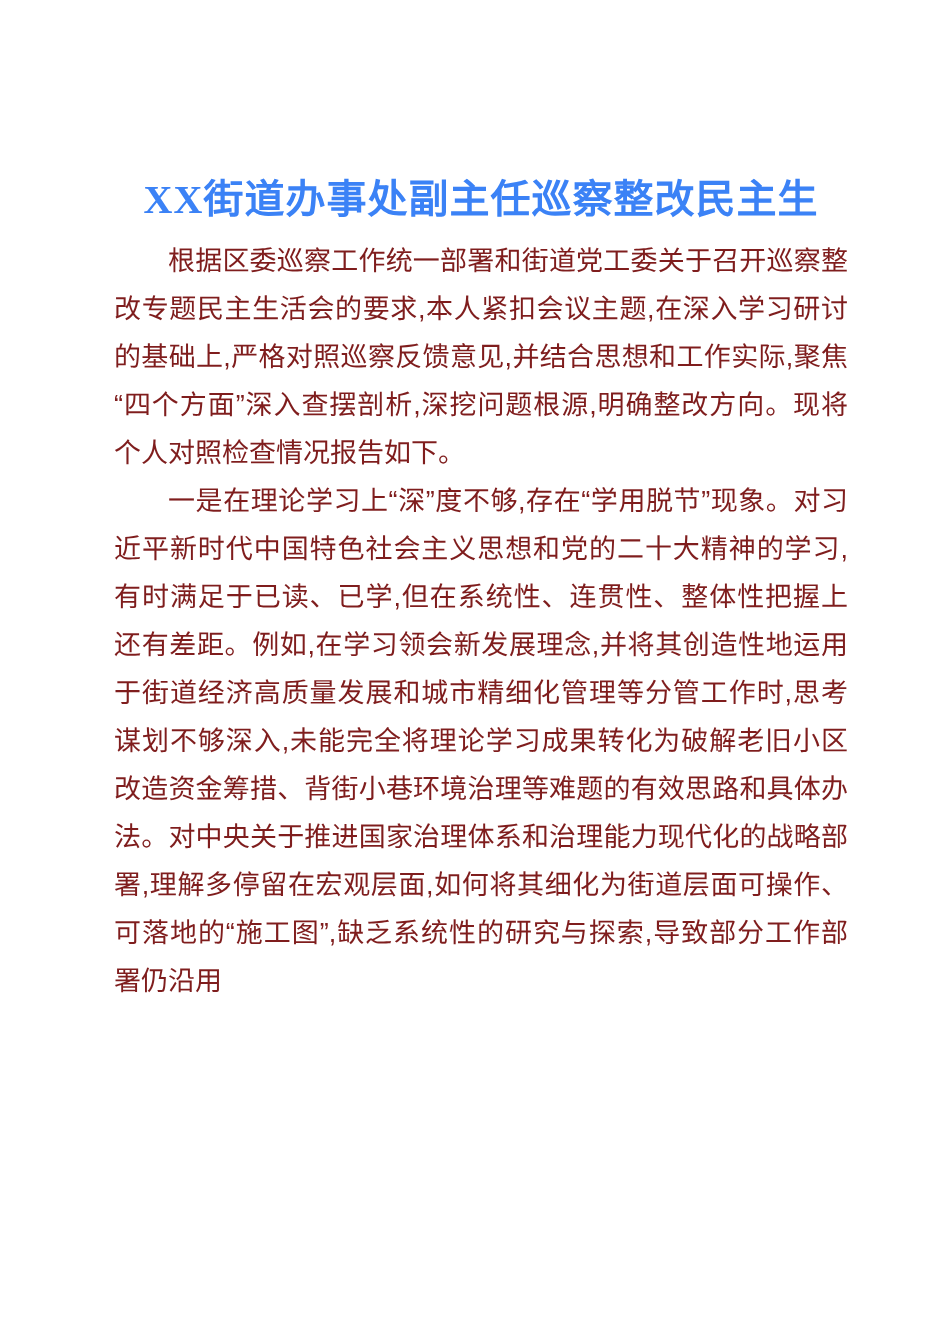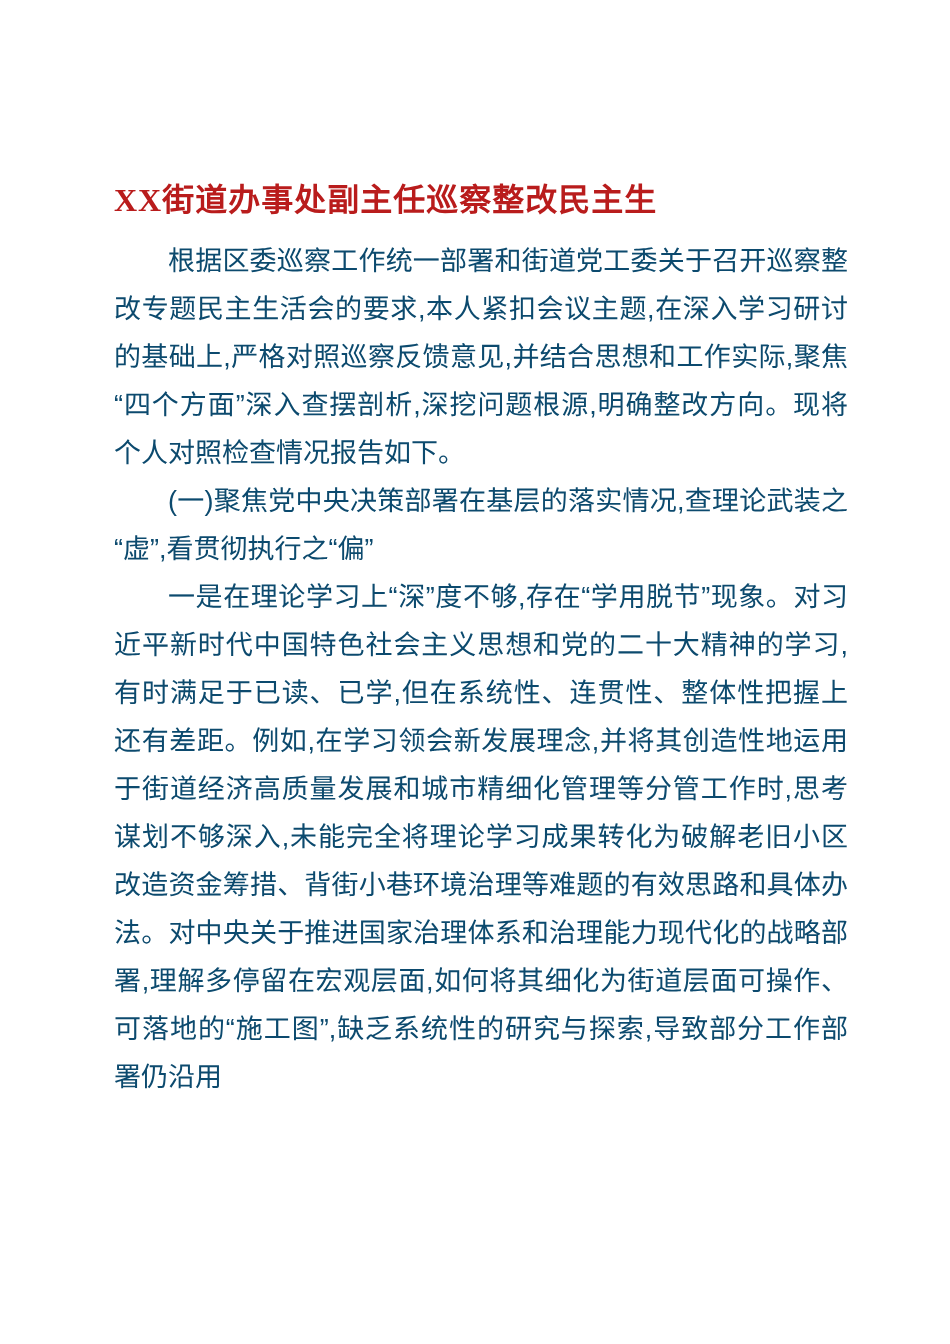--- a/index.html
+++ b/index.html
@@ -13,54 +13,54 @@
     height: 1344px;
     box-sizing: border-box;
     background: #ffffff;
     color: #000000;
     padding: 172px 102px 0 114px;
     overflow: hidden;
   }
   .doc-title {
     font-family: "Liberation Serif", "DejaVu Serif", serif;
     font-weight: 700;
-    font-size: 32px;
+    font-size: 40px;
     line-height: 56px;
+    text-align: center;
     letter-spacing: 1px;
-    color: #b91c1c;
+    color: #3b82f6;
   }
   .title-line {
     white-space: nowrap;
   }
   .body-text {
     margin-top: 9px;
   }
   .para {
     font-family: "Liberation Sans", "DejaVu Sans", sans-serif;
     font-size: 27px;
     line-height: 48px;
     margin: 0;
     padding: 0;
     text-align: justify;
     text-indent: 2em;
-    color: #0c4a6e;
+    color: #7f1d1d;
     word-break: break-all;
   }
 </style>
 </head>
 <body>
 
 <div class="page">
 
   <div class="doc-title">
     <div class="title-line">XX街道办事处副主任巡察整改民主生</div>
   </div>
 
   <div class="body-text">
     <p class="para">根据区委巡察工作统一部署和街道党工委关于召开巡察整改专题民主生活会的要求,本人紧扣会议主题,在深入学习研讨的基础上,严格对照巡察反馈意见,并结合思想和工作实际,聚焦“四个方面”深入查摆剖析,深挖问题根源,明确整改方向。现将个人对照检查情况报告如下。</p>
 
 
-    <p class="para">(一)聚焦党中央决策部署在基层的落实情况,查理论武装之“虚”,看贯彻执行之“偏”</p>
 
     <p class="para">一是在理论学习上“深”度不够,存在“学用脱节”现象。对习近平新时代中国特色社会主义思想和党的二十大精神的学习,有时满足于已读、已学,但在系统性、连贯性、整体性把握上还有差距。例如,在学习领会新发展理念,并将其创造性地运用于街道经济高质量发展和城市精细化管理等分管工作时,思考谋划不够深入,未能完全将理论学习成果转化为破解老旧小区改造资金筹措、背街小巷环境治理等难题的有效思路和具体办法。对中央关于推进国家治理体系和治理能力现代化的战略部署,理解多停留在宏观层面,如何将其细化为街道层面可操作、可落地的“施工图”,缺乏系统性的研究与探索,导致部分工作部署仍沿用</p>
   </div>
 
 </div>
 
 </body></html>

